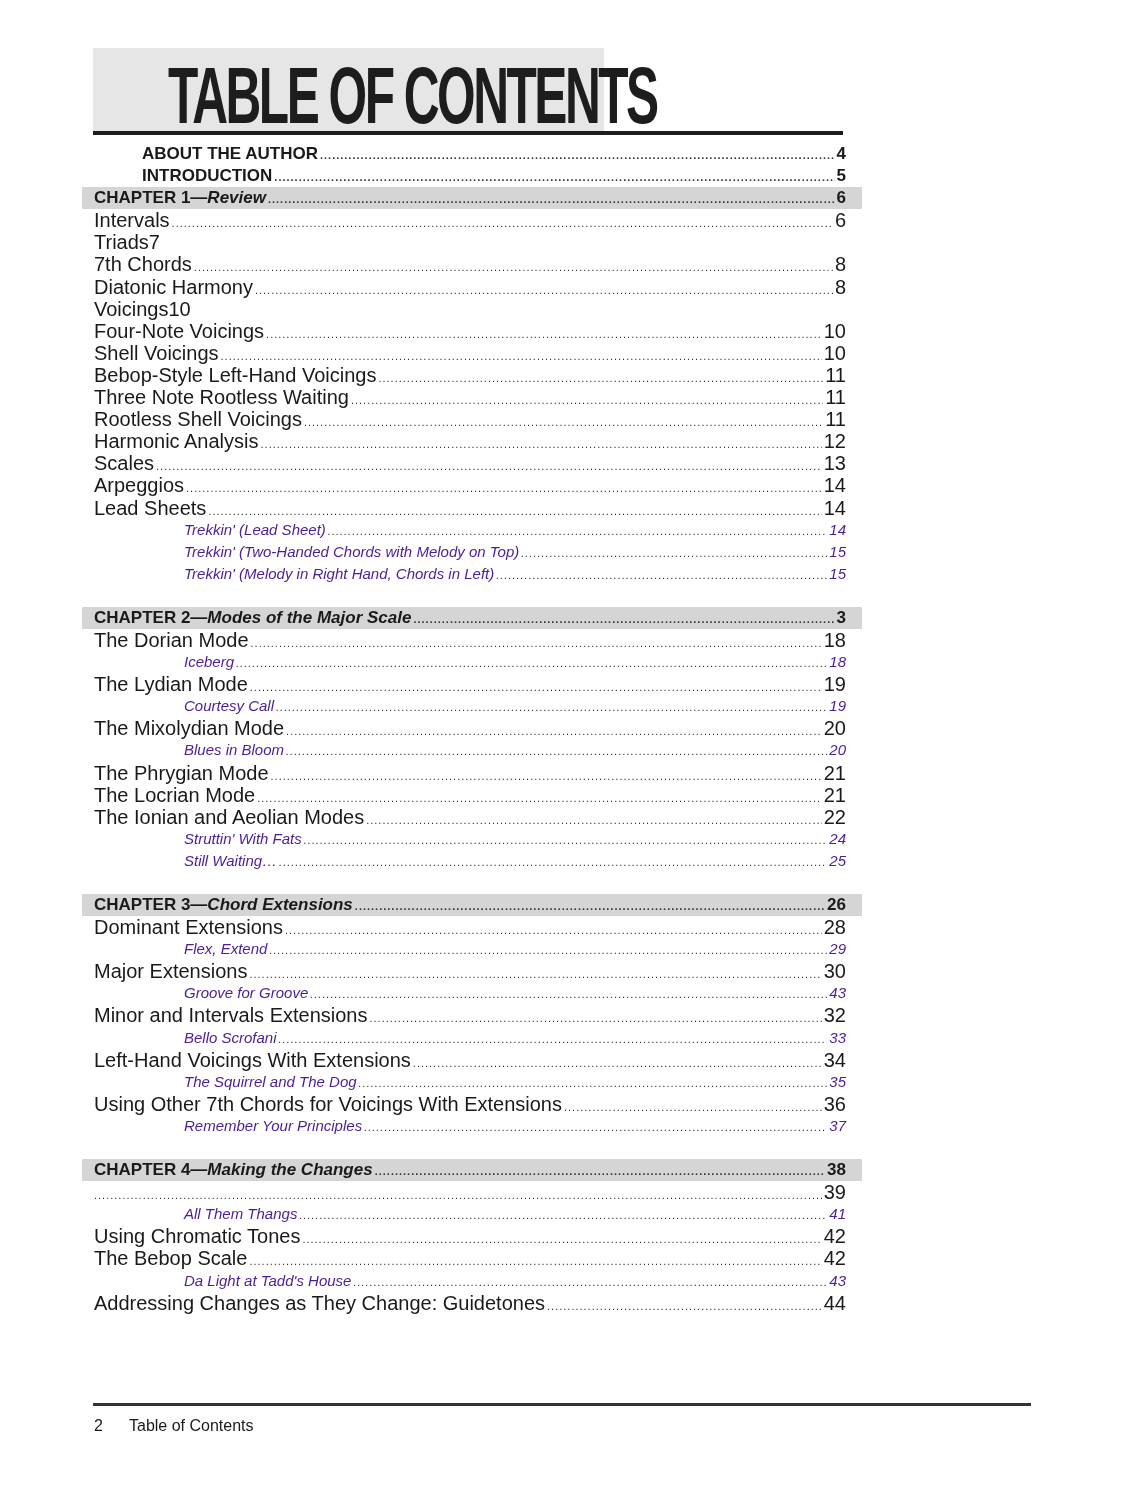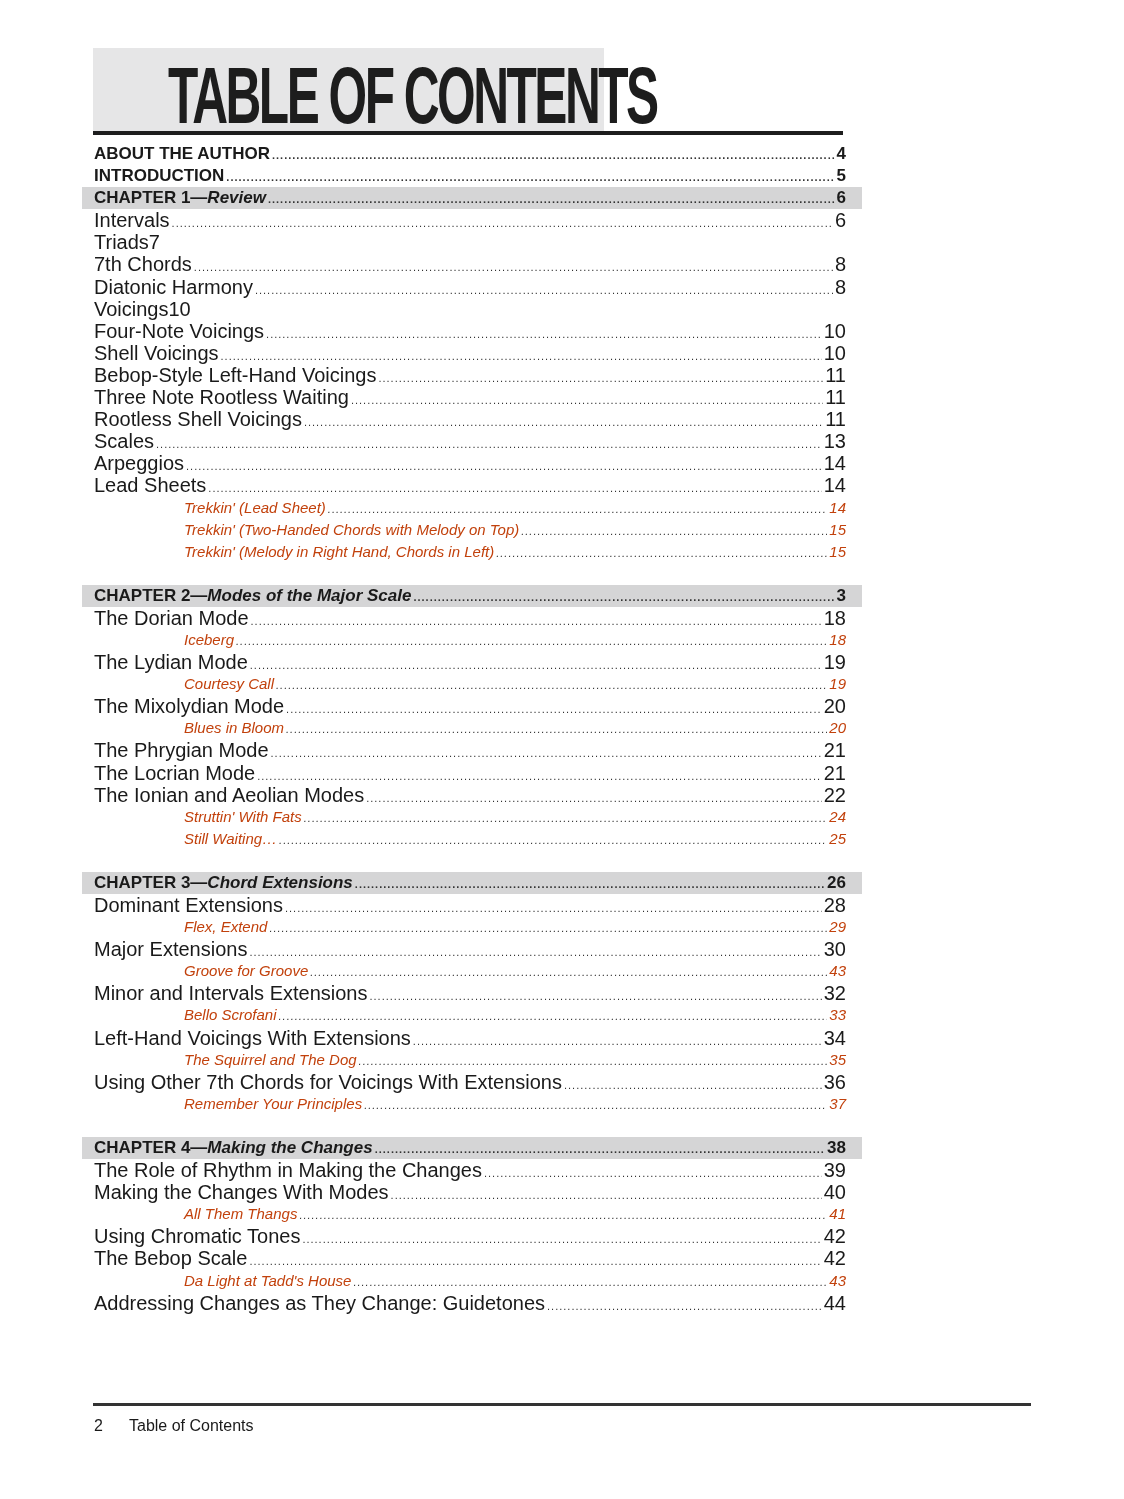--- a/index.html
+++ b/index.html
@@ -6,27 +6,27 @@
   body { width:1124px; height:1499px; position:relative; overflow:hidden; color:#1a1a1a; font-family:"Liberation Sans", sans-serif; }
   .title-box { position:absolute; left:93px; top:48px; width:511px; height:84px; background:#e6e6e7; }
   .title { position:absolute; left:168px; top:56px; font-family:"Liberation Sans", sans-serif; font-weight:bold; font-size:80px; line-height:80px; letter-spacing:-4px; color:#1d1d1d; transform:scaleX(0.62); transform-origin:left top; white-space:nowrap; }
   .title-rule { position:absolute; left:93px; top:131px; width:750px; height:4px; background:#1d1d1d; }
   .toc { position:absolute; left:94px; top:143px; width:752px; }
   .row { position:relative; display:flex; align-items:baseline; height:22.1px; font-size:20px; line-height:22px; white-space:nowrap; }
   .row .lbl { flex:0 0 auto; padding-right:2px; background:transparent; }
   .row .dots { flex:1 1 auto; overflow:hidden; color:#333; font-size:11px; letter-spacing:1px; }
   .row .dots::after { content:"........................................................................................................................................................................................................................................................................................................................"; }
   .row .pg { flex:0 0 auto; padding-left:2px; text-align:right; }
-  .row.top { font-weight:bold; font-size:17px; }
+  .row.top { font-weight:bold; font-size:17px;margin-left:48px; }
   .row.top .dots { font-weight:bold; }
   .row.chapter { font-weight:bold; font-size:17px; }
   .row.chapter::before { content:""; position:absolute; left:-12px; right:-16px; top:0; bottom:0; background:#d5d5d6; z-index:0; }
   .row.chapter > * { position:relative; z-index:1; }
   .row.chapter .ital { font-style:italic; }
-  .row.sub { padding-left:90px; font-style:italic; font-size:15px; color:#c2410c; }
+  .row.sub { padding-left:90px; font-style:italic; font-size:15px; color:#4c1d95; }
   .row.nodots .dots::after { content:""; }
   .gap { height:22px; }
   .foot-rule { position:absolute; left:93px; top:1403px; width:938px; height:3px; background:#333; }
   .foot-num { position:absolute; left:94px; top:1417px; font-size:16px; }
   .foot-title { position:absolute; left:129px; top:1417px; font-size:16px; }
 </style>
 </head>
 <body>
 
 <div class="title-box"></div>
@@ -93,20 +93,25 @@
       <span class="lbl">Three Note Rootless Waiting</span>
       <span class="dots"></span>
       <span class="pg">11</span>
     </div>
     <div class="row main">
       <span class="lbl">Rootless Shell Voicings</span>
       <span class="dots"></span>
       <span class="pg">11</span>
     </div>
     <div class="row main">
+      <span class="lbl">Harmonic Analysis</span>
+      <span class="dots"></span>
+      <span class="pg">12</span>
+    </div>
+    <div class="row main">
       <span class="lbl">Scales</span>
       <span class="dots"></span>
       <span class="pg">13</span>
     </div>
     <div class="row main">
       <span class="lbl">Arpeggios</span>
       <span class="dots"></span>
       <span class="pg">14</span>
     </div>
     <div class="row main">
@@ -246,28 +251,22 @@
       <span class="dots"></span>
       <span class="pg">37</span>
     </div>
     <div class="gap"></div>
     <div class="row chapter">
       <span class="lbl"><span>CHAPTER 4—</span><span class="ital">Making the Changes</span></span>
       <span class="dots"></span>
       <span class="pg">38</span>
     </div>
     <div class="row main">
-      <span class="lbl">The Role of Rhythm in Making the Changes</span>
       <span class="dots"></span>
       <span class="pg">39</span>
-    </div>
-    <div class="row main">
-      <span class="lbl">Making the Changes With Modes</span>
-      <span class="dots"></span>
-      <span class="pg">40</span>
     </div>
     <div class="row sub">
       <span class="lbl">All Them Thangs</span>
       <span class="dots"></span>
       <span class="pg">41</span>
     </div>
     <div class="row main">
       <span class="lbl">Using Chromatic Tones</span>
       <span class="dots"></span>
       <span class="pg">42</span>

